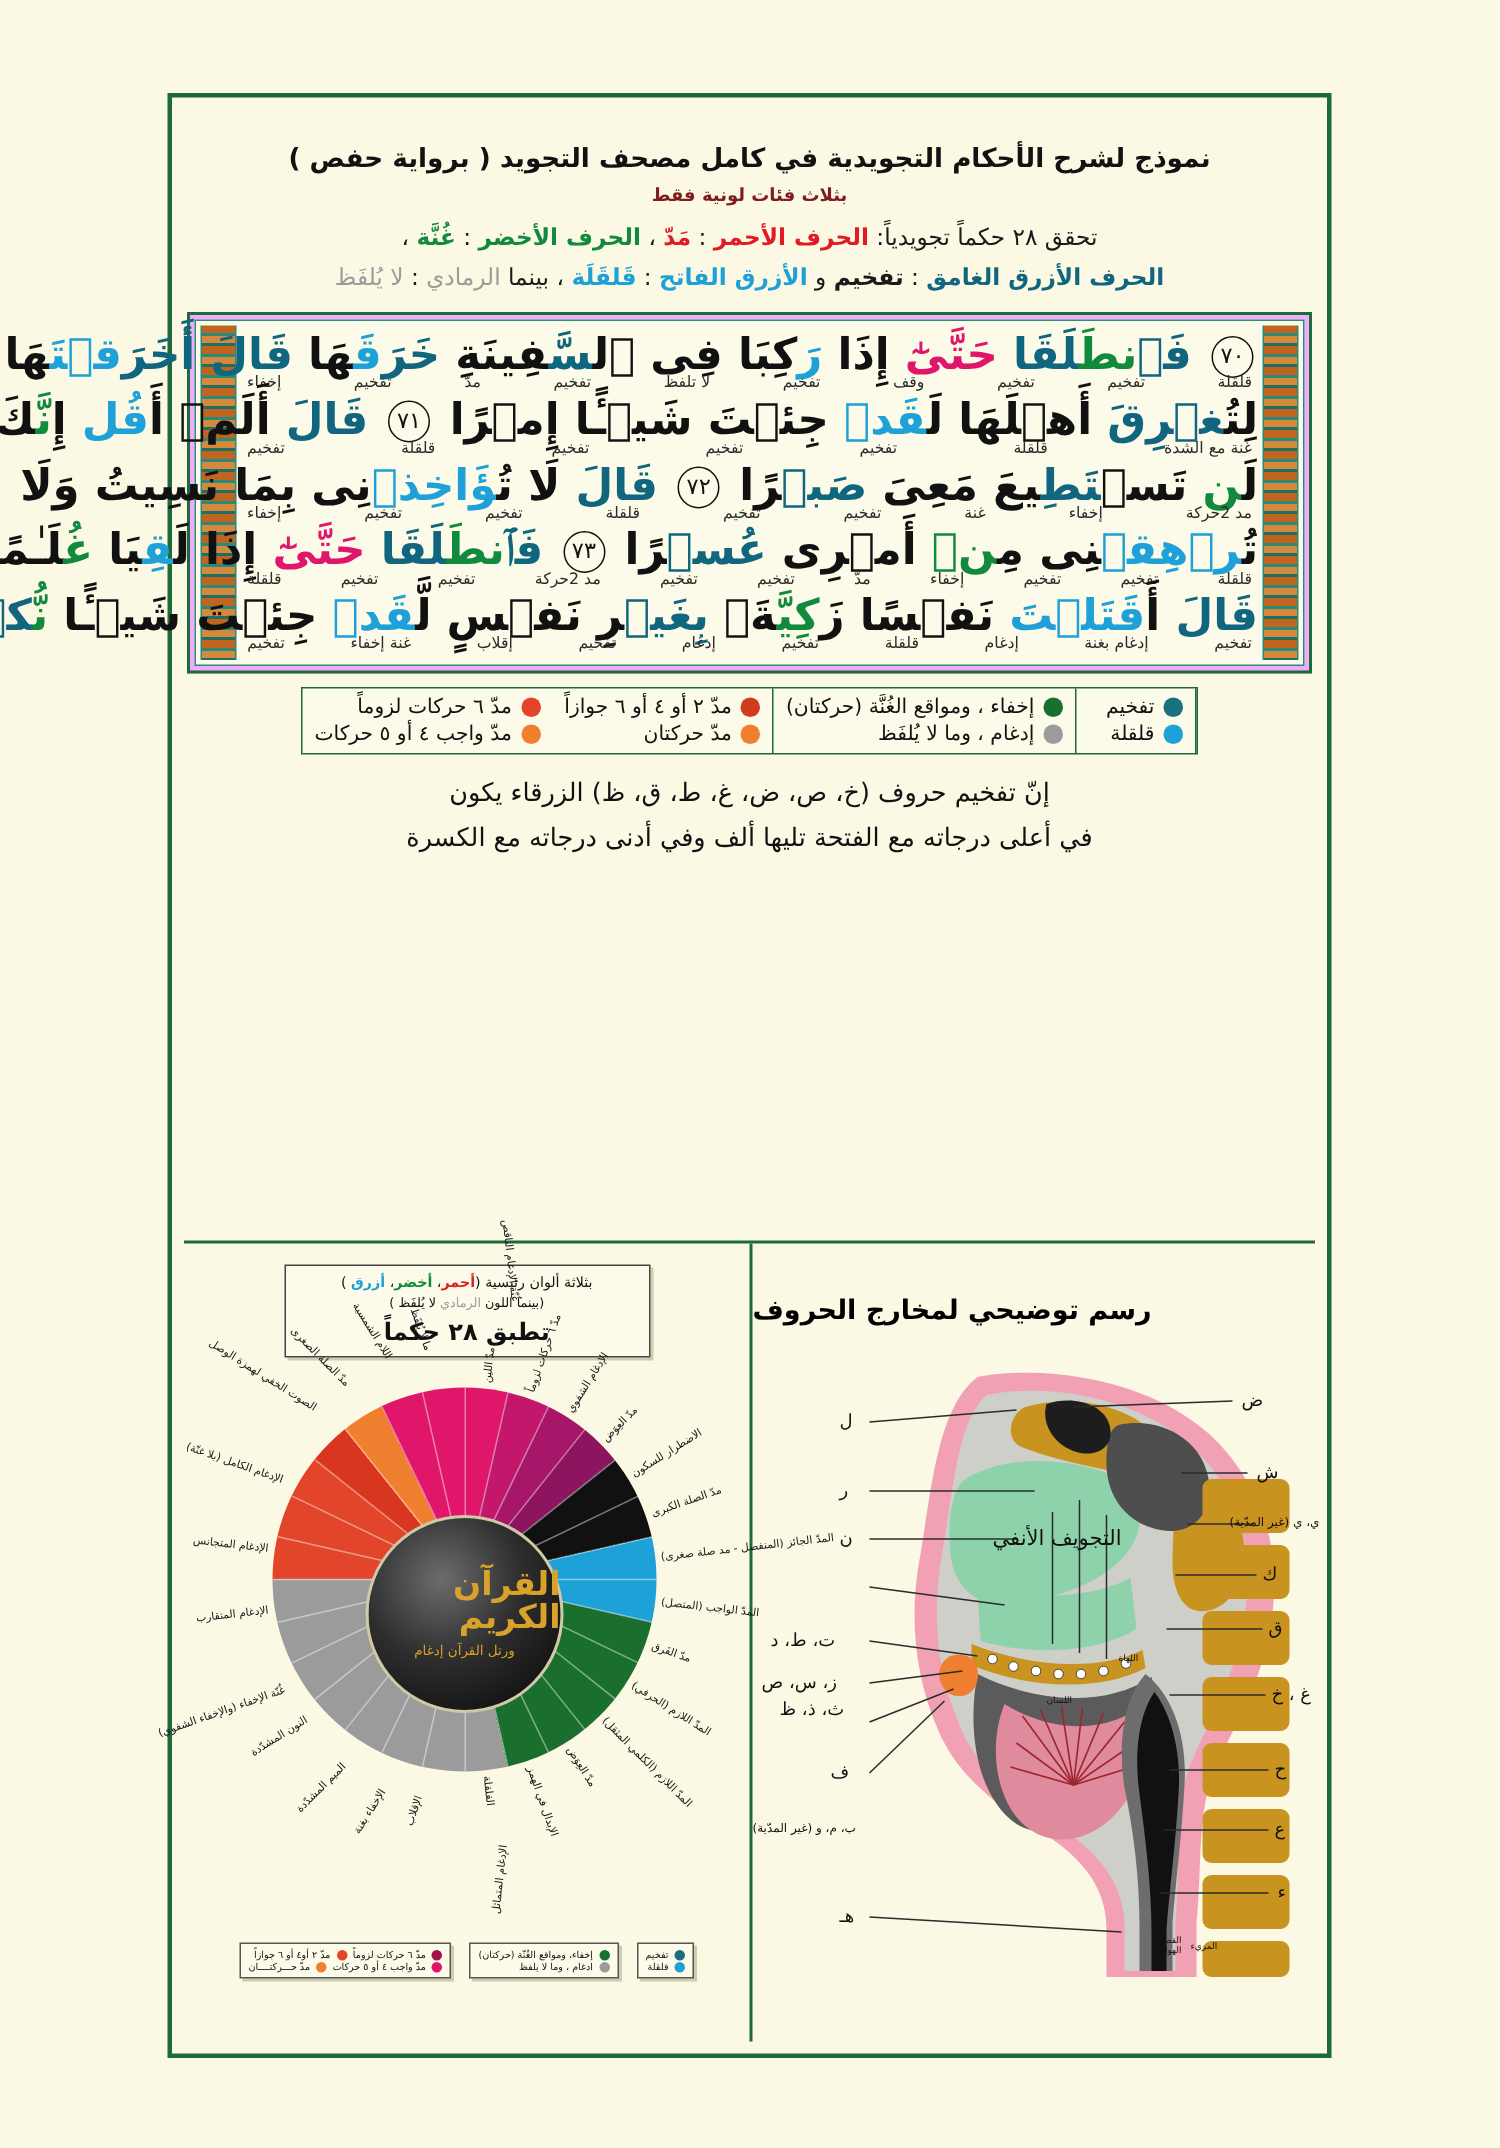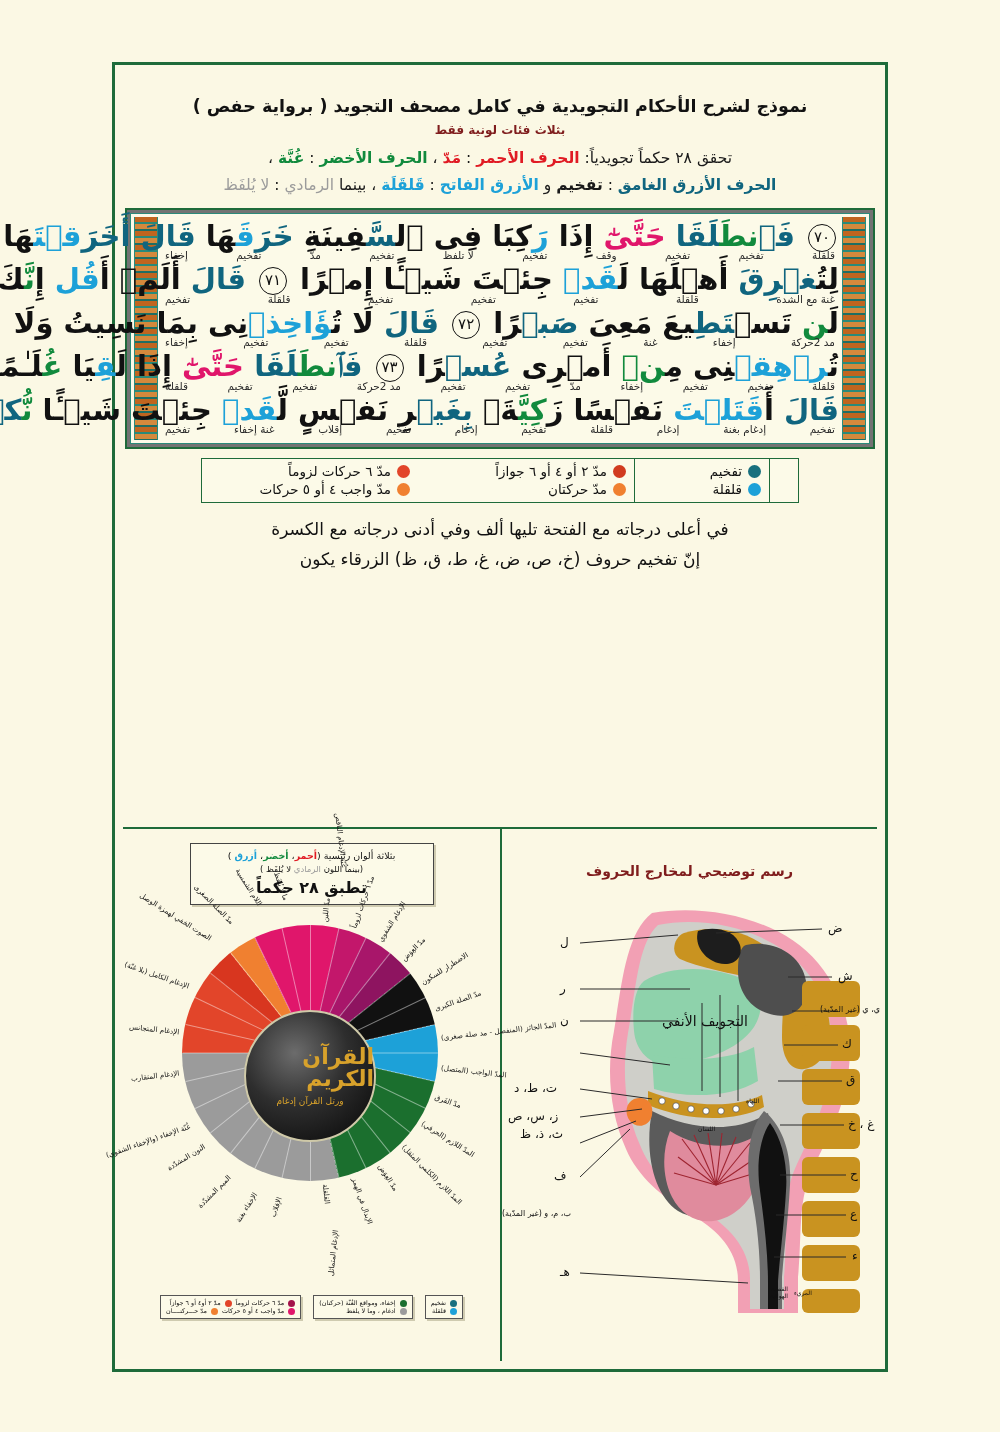--- a/index.html
+++ b/index.html
@@ -28,21 +28,21 @@
   .red{color:#e01b24;font-weight:bold;}
   .green{color:#118a3d;font-weight:bold;}
   .dblue{color:#10657f;font-weight:bold;}
   .lblue{color:#1da1d8;font-weight:bold;}
   .grey{color:#9b9b9b;}
   .bld{font-weight:bold;}
 
   
   .qwrap{
     margin:6px 10px 0;border:2px solid #1e6b3a;position:relative;
-    background:#737373;padding:3px;
+    background:#f0abfc;padding:3px;
   }
   .qinner{
     border:1px solid #2a8a7a;position:relative;background:#fcfae8;
     padding:6px 30px 6px 30px;
   }
   .band{
     position:absolute;top:3px;bottom:3px;width:22px;
     background:
       repeating-linear-gradient(180deg,#c0651f 0 5px,#2a8a7a 5px 7px,#d4893c 7px 12px,#1f6e63 12px 14px);
     border-left:1px solid #2a8a7a;border-right:1px solid #2a8a7a;
@@ -90,21 +90,21 @@
   }
 
   
   .lower{
     position:absolute;left:8px;right:8px;top:762px;bottom:8px;
     border-top:2px solid #1e6b3a;display:flex;flex-direction:row;
   }
   .lright{width:50%;border-left:2px solid #1e6b3a;box-sizing:border-box;position:relative;}
   .lleft{width:50%;box-sizing:border-box;position:relative;}
   .sectitle{
-    text-align:center;font-size:14px;font-weight:bold;color:#7f1d1d;margin-top:34px;
+    text-align:left;font-size:18px;font-weight:bold;color:#000000;margin-top:34px;
   }
   .minibox{
     margin:14px auto 0;width:228px;border:1.4px solid #444;padding:5px 7px 7px;
     text-align:center;background:#fcfae8;box-shadow:2px 2px 0 #cfcbb0;
   }
   .minibox .m1{font-size:9.5px;color:#111;line-height:1.5;}
   .minibox .m2{font-size:8.5px;color:#111;line-height:1.5;}
   .minibox .m3{font-size:16px;font-weight:bold;color:#111;margin-top:2px;}
 
   
@@ -302,35 +302,45 @@
     <div class="lcol c1">
       <div class="lrow">
         <span class="dot" style="background:#d13b1f"></span>
         <span class="ltxt">مدّ ٢ أو ٤ أو ٦ جوازاً</span>
       </div>
       <div class="lrow">
         <span class="dot" style="background:#f08030"></span>
         <span class="ltxt">مدّ حركتان</span>
       </div>
     </div>
+    <div class="lcol c2">
+      <div class="lrow">
+        <span class="dot" style="background:#1b6f2e"></span>
+        <span class="ltxt">إخفاء ، ومواقع الغُنَّة (حركتان)</span>
+      </div>
+      <div class="lrow">
+        <span class="dot" style="background:#9b9b9b"></span>
+        <span class="ltxt">إدغام ، وما لا يُلفَظ</span>
+      </div>
+    </div>
     <div class="lcol c3">
       <div class="lrow">
         <span class="dot" style="background:#19707e"></span>
         <span class="ltxt">تفخيم</span>
       </div>
       <div class="lrow">
         <span class="dot" style="background:#1da1d8"></span>
         <span class="ltxt">قلقلة</span>
       </div>
     </div>
   </div>
 
   <div class="note">
+    <div>إنّ تفخيم حروف (خ، ص، ض، غ، ط، ق، ظ) الزرقاء يكون</div>
     <div>في أعلى درجاته مع الفتحة تليها ألف وفي أدنى درجاته مع الكسرة</div>
-    <div>إنّ تفخيم حروف (خ، ص، ض، غ، ط، ق، ظ) الزرقاء يكون</div>
   </div>
 
   <div class="lower">
 
     <div class="lright">
       <div class="sectitle">رسم توضيحي لمخارج الحروف</div>
 
       <div class="headwrap">
         <svg viewBox="0 0 388 430" width="388" height="430" style="position:absolute;left:0;top:0;">
 

